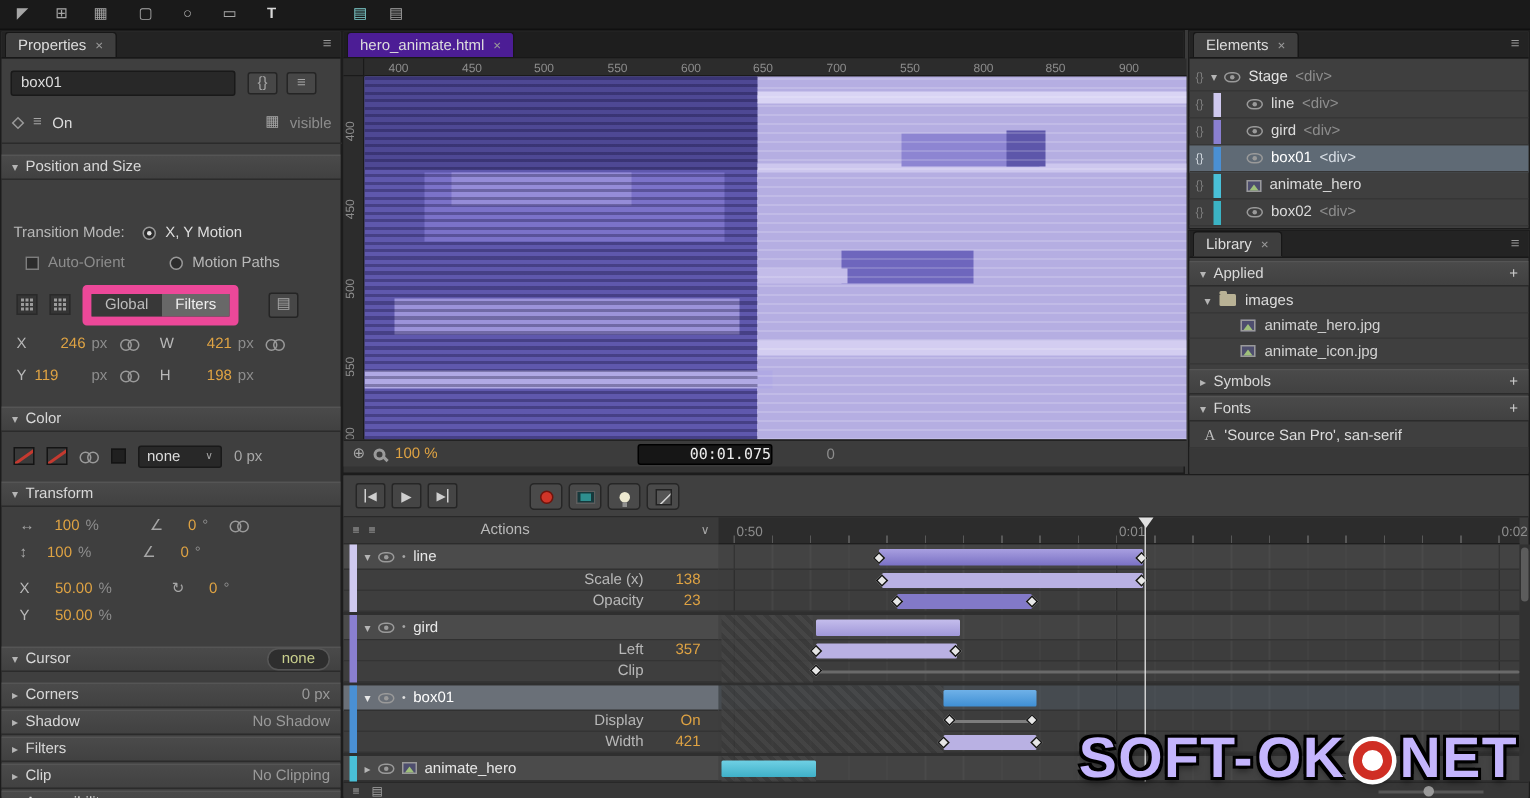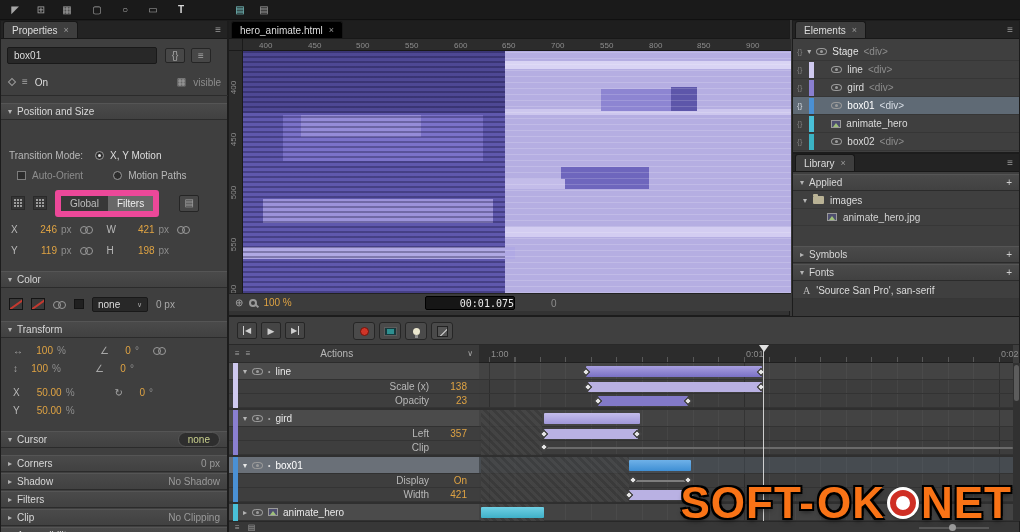--- a/index.html
+++ b/index.html
@@ -175,21 +175,21 @@
     <span class="val" style="width:34px;text-align:right">246</span>
     <span class="dim" style="margin-left:4px">px</span>
     <span class="chain" style="margin-left:8px"></span>
     <span class="lbl" style="width:14px;margin-left:14px">W</span>
     <span class="val" style="width:34px;text-align:right">421</span>
     <span class="dim" style="margin-left:4px">px</span>
     <span class="chain" style="margin-left:8px"></span>
   </div>
   <div class="abs flex" style="left:10px;top:221px;width:212px;height:16px">
     <span class="lbl" style="width:12px">Y</span>
-    <span class="val" style="width:34px;text-align:right">119</span>
+    <span class="val" style="width:34px;text-align:left">119</span>
     <span class="dim" style="margin-left:4px">px</span>
     <span class="chain" style="margin-left:8px"></span>
     <span class="lbl" style="width:14px;margin-left:14px">H</span>
     <span class="val" style="width:34px;text-align:right">198</span>
     <span class="dim" style="margin-left:4px">px</span>
   </div>
 
   <div class="sec-hdr" style="top:250px">
     <span class="sec-arrow">▾</span>
     <span>Color</span>
@@ -266,21 +266,21 @@
     <span class="sec-val">No Clipping</span>
   </div>
   <div class="sec-hdr" style="top:506px">
     <span class="sec-arrow">▸</span>
     <span>Accessibility</span>
   </div>
 </div>
 
 <div class="panel" style="left:228px;top:20px;width:562px;height:296px;background:#333">
   <div class="tabbar" style="background:#1e1e1e">
-    <div class="tab" style="background:#000000">
+    <div class="tab" style="background:#4c1d95">
       <span>hero_animate.html</span>
       <span class="x">×</span>
     </div>
   </div>
 
   <div class="abs" style="left:0;top:18px;width:14px;height:12px;background:#2c2c2c;border-right:1px solid #1a1a1a;border-bottom:1px solid #1a1a1a"></div>
   <div class="abs" style="left:14px;top:18px;width:548px;height:12px;background:#2c2c2c;border-bottom:1px solid #1a1a1a;overflow:hidden">
     <span class="abs dim" style="left:16px;top:2px;font-size:8px">400</span>
     <span class="abs dim" style="left:65px;top:2px;font-size:8px">450</span>
     <span class="abs dim" style="left:113px;top:2px;font-size:8px">500</span>
@@ -402,20 +402,24 @@
   </div>
   <div class="abs flex" style="left:0;top:38px;width:226px;height:17px;gap:6px;padding-left:10px;border-bottom:1px solid #373737">
     <span class="sec-arrow">▾</span>
     <span class="folder"></span>
     <span style="color:#dcdcdc">images</span>
   </div>
   <div class="abs flex" style="left:0;top:55px;width:226px;height:17px;gap:6px;padding-left:34px;border-bottom:1px solid #373737">
     <span class="img-ic"></span>
     <span style="color:#d2d2d2">animate_hero.jpg</span>
   </div>
+  <div class="abs flex" style="left:0;top:72px;width:226px;height:17px;gap:6px;padding-left:34px;border-bottom:1px solid #373737">
+    <span class="img-ic"></span>
+    <span style="color:#d2d2d2">animate_icon.jpg</span>
+  </div>
   <div class="sec-hdr" style="top:92px">
     <span class="sec-arrow">▸</span>
     <span>Symbols</span>
     <span class="sec-val" style="color:#cfcfcf">+</span>
   </div>
   <div class="sec-hdr" style="top:110px">
     <span class="sec-arrow">▾</span>
     <span>Fonts</span>
     <span class="sec-val" style="color:#cfcfcf">+</span>
   </div>
@@ -452,21 +456,21 @@
       </span>
   </div>
 
   <div class="abs flex" style="left:0;top:28px;width:250px;height:18px;background:#3a3a3a;border-bottom:1px solid #2c2c2c;padding:0 6px;gap:6px">
     <span class="ic" style="font-size:8px">≡</span>
     <span class="ic" style="font-size:8px">≡</span>
     <span class="lbl" style="margin-left:64px">Actions</span>
     <span class="ic" style="margin-left:auto;font-size:8px">∨</span>
   </div>
   <div class="abs" style="left:250px;top:28px;width:534px;height:18px;background:#2c2c2c;border-bottom:1px solid #1f1f1f">
-    <span class="abs dim" style="left:12px;top:4px;font-size:9px">1:00</span>
+    <span class="abs dim" style="left:12px;top:4px;font-size:9px">0:50</span>
     <span class="abs dim" style="left:267px;top:4px;font-size:9px">0:01</span>
     <span class="abs dim" style="left:522px;top:4px;font-size:9px">0:02</span>
     <div class="abs" style="left:10px;bottom:0;width:524px;height:5px;background:repeating-linear-gradient(90deg,#585858 0 1px,transparent 1px 25.5px)"></div>
   </div>
 
   <div class="abs" style="left:250px;top:46px;width:534px;height:158px;background:#3d3d3d;background-image:repeating-linear-gradient(90deg,rgba(255,255,255,.045) 0 1px,transparent 1px 25.5px);background-position:10px 0"></div>
   <div class="abs" style="left:260px;top:46px;width:1px;height:158px;background:#2e2e2e"></div>
   <div class="abs" style="left:515px;top:46px;width:1px;height:158px;background:#2e2e2e"></div>
   <div class="abs" style="left:770px;top:46px;width:1px;height:158px;background:#2e2e2e"></div>
 
@@ -578,18 +582,18 @@
 
   <div class="abs flex" style="left:0;top:204px;width:790px;height:12px;background:#373737;border-top:1px solid #282828;padding:0 6px;gap:8px">
     <span class="ic" style="font-size:8px">≡</span>
     <span class="ic" style="font-size:8px">▤</span>
     <div class="abs" style="left:690px;top:5px;width:70px;height:2px;background:#575757">
       <div class="abs" style="left:30px;top:-3px;width:7px;height:7px;border-radius:50%;background:#9a9a9a"></div>
     </div>
   </div>
 </div>
 
-<div class="abs flex" style="right:8px;bottom:4px;z-index:20;gap:2px;font-weight:bold;font-size:44px;letter-spacing:1px;color:#f97316;text-shadow:-2px -2px 0 #000,2px -2px 0 #000,-2px 2px 0 #000,2px 2px 0 #000,0 3px 5px rgba(0,0,0,.5)">
+<div class="abs flex" style="right:8px;bottom:4px;z-index:20;gap:2px;font-weight:bold;font-size:38px;letter-spacing:1px;color:#c4b5fd;text-shadow:-2px -2px 0 #000,2px -2px 0 #000,-2px 2px 0 #000,2px 2px 0 #000,0 3px 5px rgba(0,0,0,.5)">
   <span>SOFT-</span>
   <span>OK</span>
   <span style="display:inline-block;width:26px;height:26px;border-radius:50%;background:#fff;border:6px solid #cf2e24;box-shadow:0 0 0 3px #fff,0 3px 5px rgba(0,0,0,.5);margin:0 3px"></span>
   <span>NET</span>
 </div>
 
 </body></html>

